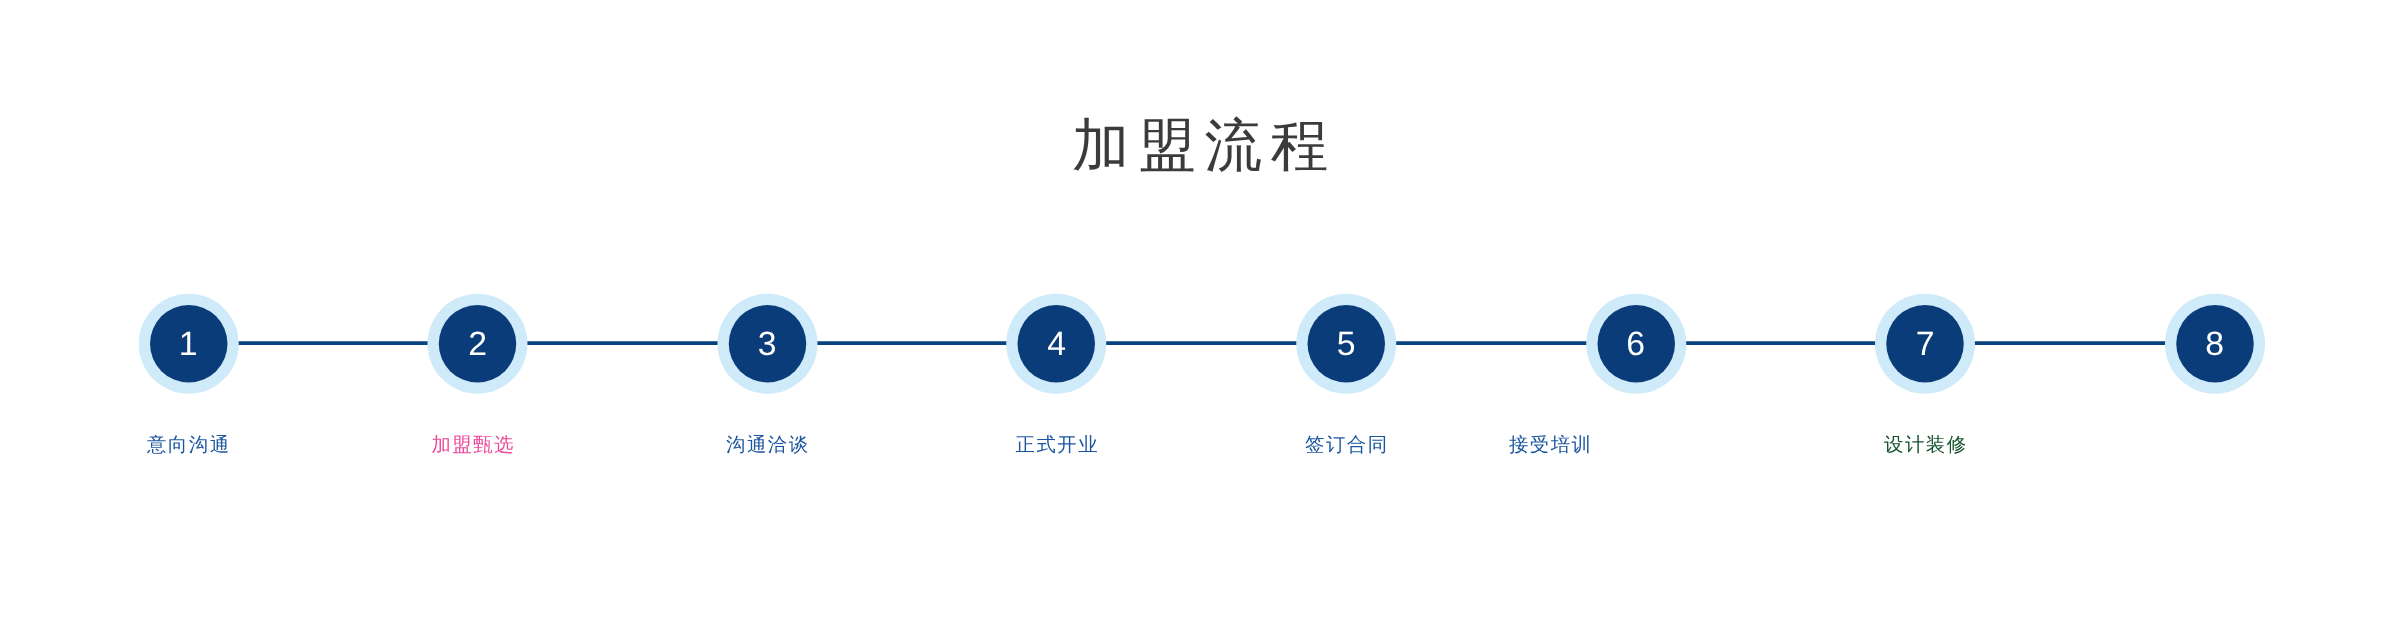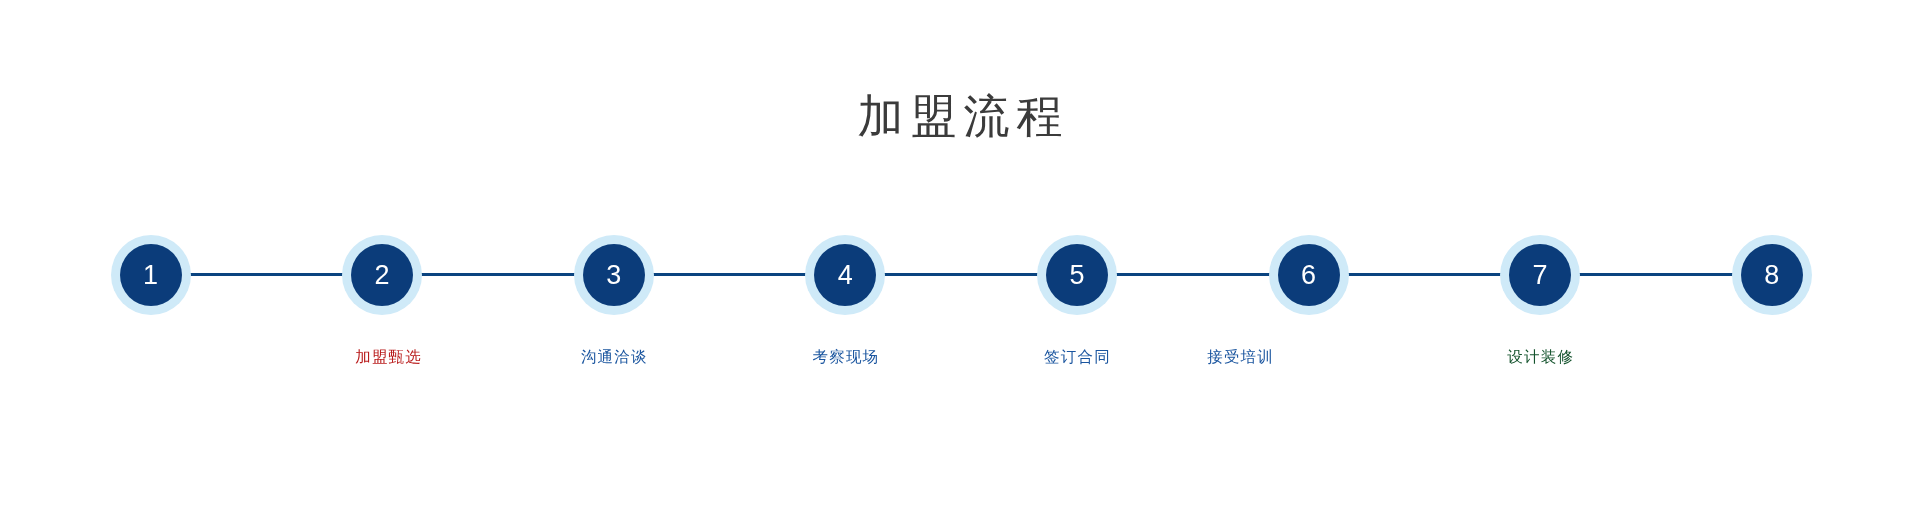--- a/index.html
+++ b/index.html
@@ -103,44 +103,45 @@
   <div id="flow">
     <div class="connector-track" style="left: 150.5px; width: 1621.2px; background: rgb(10, 68, 128);"></div>
 
   <div class="node" style="left: 110.5px;">
         <div class="node-ring" style="background: rgb(207, 234, 248);">
           <div class="node-disc" style="background: rgb(11, 60, 122);">
             <span class="node-number" style="color: rgb(255, 255, 255);">1</span>
           </div>
         </div>
       </div>
+      <div class="node-label" style="left: 50.5px; color: rgb(26, 85, 159);">意向沟通</div>
       <div class="node" style="left: 342.1px;">
         <div class="node-ring" style="background: rgb(207, 234, 248);">
           <div class="node-disc" style="background: rgb(11, 60, 122);">
             <span class="node-number" style="color: rgb(255, 255, 255);">2</span>
           </div>
         </div>
       </div>
-      <div class="node-label" style="left: 288px; color: #b91c1c;">加盟甄选</div>
+      <div class="node-label" style="left: 278px; color: #ec4899; font-family: Liberation Mono, monospace;">加盟甄选</div>
       <div class="node" style="left: 573.7px;">
         <div class="node-ring" style="background: rgb(207, 234, 248);">
           <div class="node-disc" style="background: rgb(11, 60, 122);">
             <span class="node-number" style="color: rgb(255, 255, 255);">3</span>
           </div>
         </div>
       </div>
       <div class="node-label" style="left: 513.7px; color: rgb(26, 85, 159);">沟通洽谈</div>
       <div class="node" style="left: 805.3px;">
         <div class="node-ring" style="background: rgb(207, 234, 248);">
           <div class="node-disc" style="background: rgb(11, 60, 122);">
             <span class="node-number" style="color: rgb(255, 255, 255);">4</span>
           </div>
         </div>
       </div>
-      <div class="node-label" style="left: 745.3px; color: rgb(26, 85, 159);">考察现场</div>
+      <div class="node-label" style="left: 745.3px; color: rgb(26, 85, 159);">正式开业</div>
       <div class="node" style="left: 1036.9px;">
         <div class="node-ring" style="background: rgb(207, 234, 248);">
           <div class="node-disc" style="background: rgb(11, 60, 122);">
             <span class="node-number" style="color: rgb(255, 255, 255);">5</span>
           </div>
         </div>
       </div>
       <div class="node-label" style="left: 976.9px; color: rgb(26, 85, 159);">签订合同</div>
       <div class="node" style="left: 1268.5px;">
         <div class="node-ring" style="background: rgb(207, 234, 248);">

